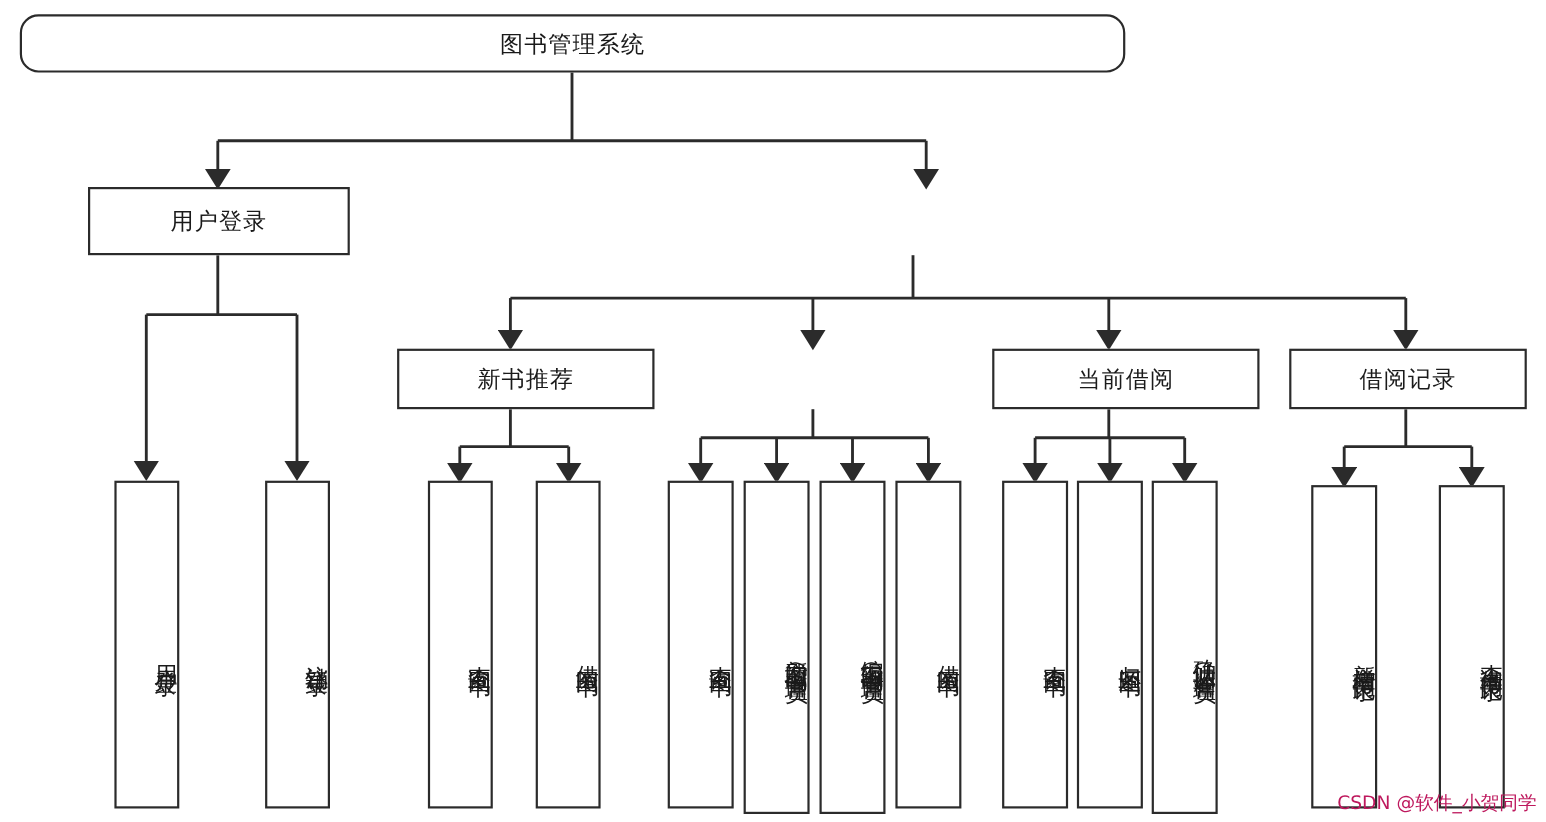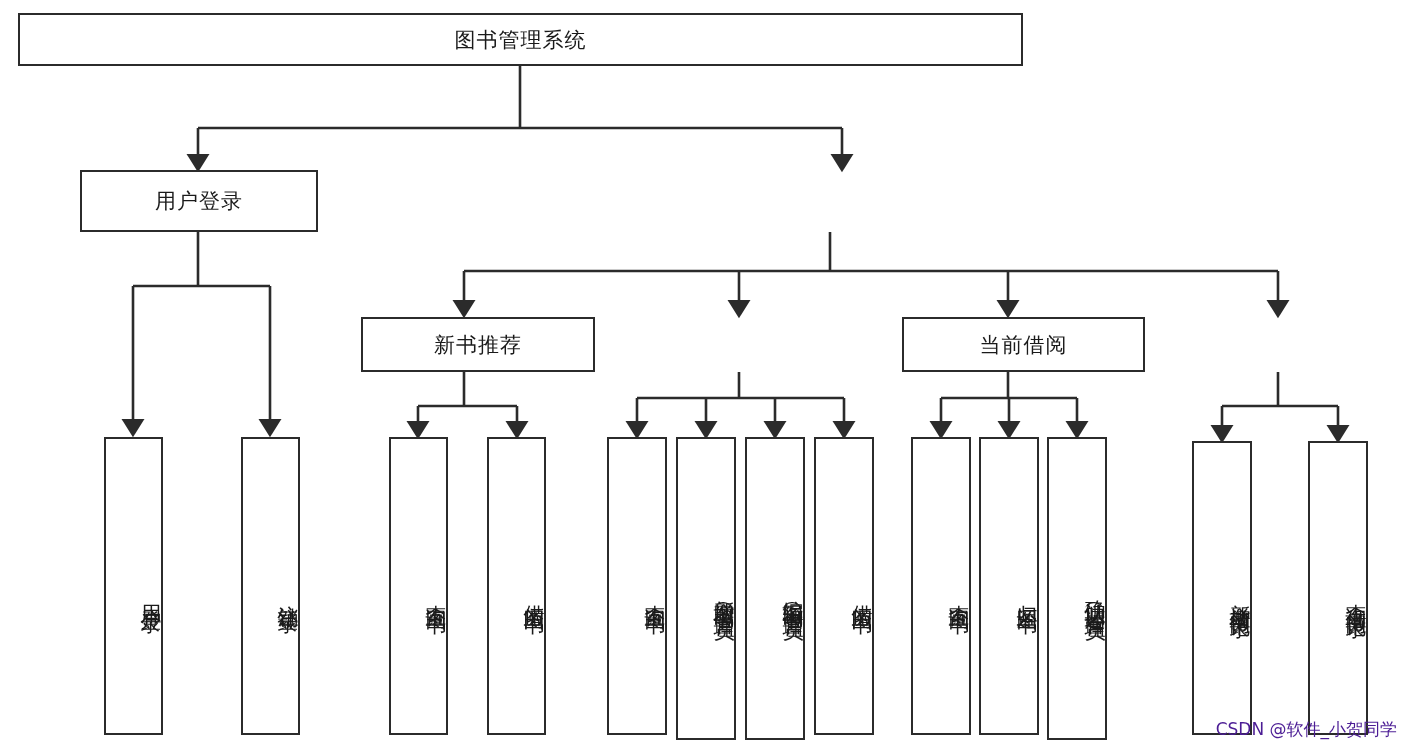--- a/index.html
+++ b/index.html
@@ -53,21 +53,21 @@
   }
   .node-label {
     display: block;
     white-space: nowrap;
   }
   #watermark {
     position: absolute;
     right: 8px;
     bottom: 6px;
     font-size: 17px;
-    color: #4c1d95;
+    color: #be185d;
     z-index: 5;
     white-space: nowrap;
     font-family: "DejaVu Sans", "Liberation Sans", sans-serif;
     margin-left: 45px;
   }
 </style>
 </head>
 <body>
 
 <div id="diagram-root">
@@ -116,33 +116,36 @@
       <path d="M1009,398 L1009,430" marker-end="url(#arrowhead)"></path>
       <path d="M1077,398 L1077,430" marker-end="url(#arrowhead)"></path>
 
       <path d="M1278,372 L1278,406"></path>
       <path d="M1222,406 L1338,406"></path>
       <path d="M1222,406 L1222,434" marker-end="url(#arrowhead)"></path>
       <path d="M1338,406 L1338,434" marker-end="url(#arrowhead)"></path>
     </g>
   </svg>
 
-  <div class="node horizontal" style="left:18px; top:13px; width:1005px; height:53px;">
+  <div class="node horizontal" style="left:18px; top:13px; width:1005px; height:53px;border-radius:17px;">
     <span class="node-label">图书管理系统</span>
   </div>
 
   <div class="node horizontal" style="left:80px; top:170px; width:238px; height:62px;">
     <span class="node-label">用户登录</span>
   </div>
 
   <div class="node horizontal" style="left:361px; top:317px; width:234px; height:55px;">
     <span class="node-label">新书推荐</span>
   </div>
   <div class="node horizontal" style="left:902px; top:317px; width:243px; height:55px;">
     <span class="node-label">当前借阅</span>
+  </div>
+  <div class="node horizontal" style="left:1172px; top:317px; width:216px; height:55px;">
+    <span class="node-label">借阅记录</span>
   </div>
 
   <div class="node vertical" style="left:104px; top:437px; width:59px; height:298px;">
     <span class="node-label">用户登录</span>
   </div>
   <div class="node vertical" style="left:241px; top:437px; width:59px; height:298px;">
     <span class="node-label">注销登录</span>
   </div>
 
   <div class="node vertical" style="left:389px; top:437px; width:59px; height:298px;">

